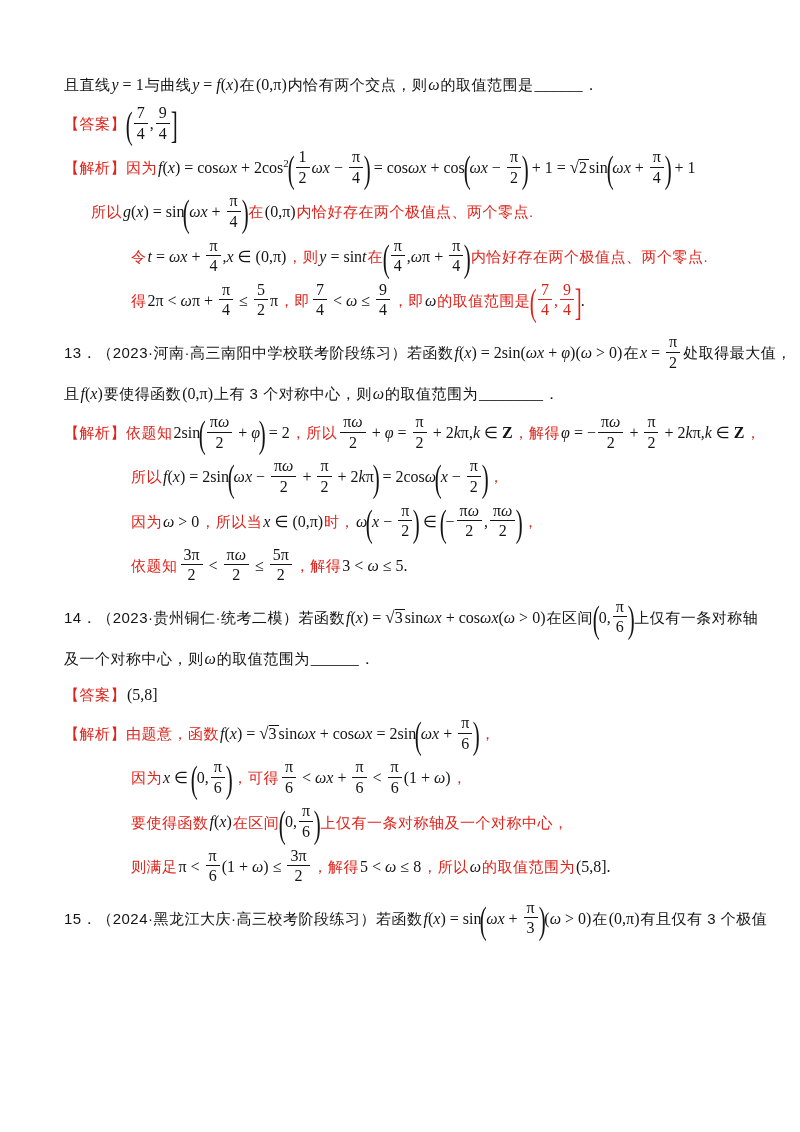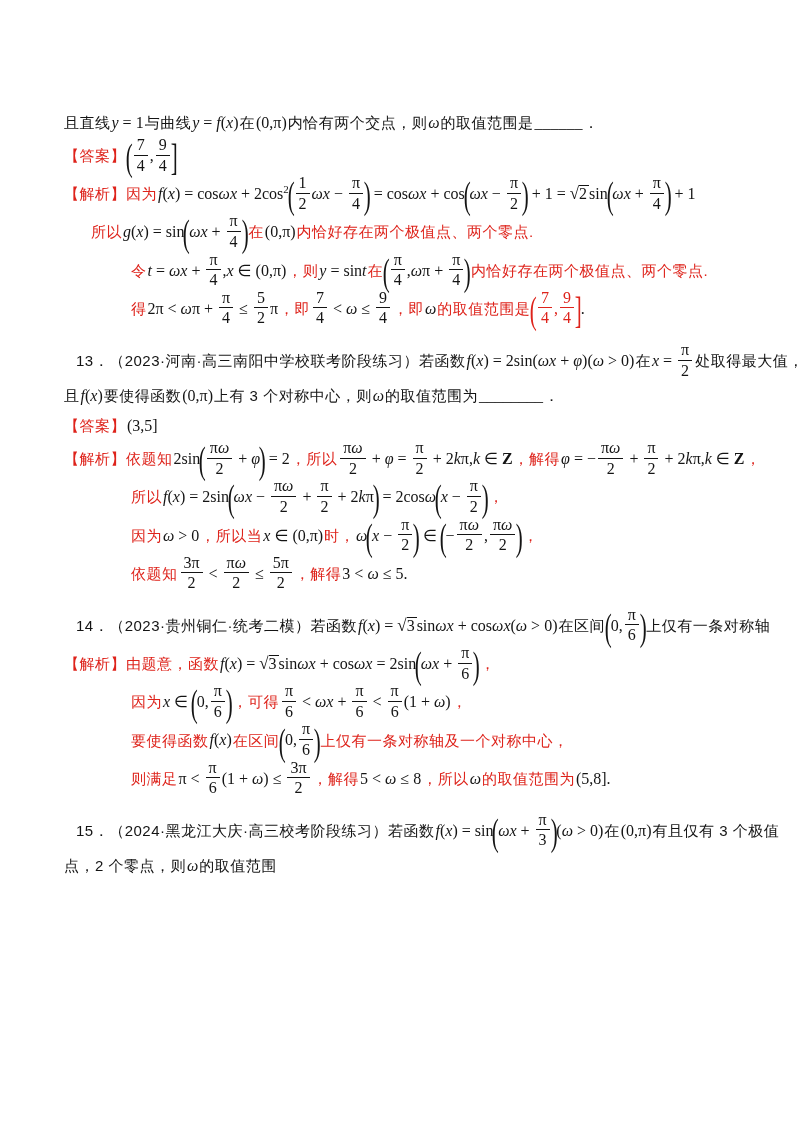--- a/index.html
+++ b/index.html
@@ -3,28 +3,28 @@
 <meta charset="utf-8">
 <style>
   html,body{margin:0;padding:0;}
   body{
     width:800px;height:1132px;overflow:hidden;
     background:#ffffff;
     font-family:"Liberation Sans",sans-serif;
   }
   .page{
     box-sizing:border-box;width:800px;height:1132px;
-    padding:108px 56px 0 63px;background:var(--bg,#ffffff);
+    padding:70px 56px 0 63px;background:var(--bg,#ffffff);
   }
   .b{
     margin:0;line-height:30px;font-size:15px;color:var(--text,#141414);
     white-space:nowrap;
   }
-  .b + .b{}
-  .gap{margin-top:14px !important;margin-left:12px;}
+  .b + .b{margin-top:6px;}
+  .gap{margin-top:14px !important;}
   .ind1{padding-left:27px;}
   .ind2{padding-left:67px;}
   .seg-c{font-family:"Liberation Sans",sans-serif;letter-spacing:.5px;margin:0 1px;}
   .seg-m,.seg-u{font-family:"Liberation Serif",serif;font-size:16px;}
   .seg-v{font-family:"Liberation Serif",serif;font-style:italic;font-size:16px;}
   .seg-b{font-weight:bold;}
   sup.seg-s{font-family:"Liberation Serif",serif;font-size:11px;line-height:0;}
   .fr{
     display:inline-block;vertical-align:middle;text-align:center;
     font-family:"Liberation Serif",serif;font-size:15px;line-height:1.1;
@@ -48,26 +48,26 @@
 <div class="page">
   <div id="doc">
       <div class="b"><span class="seg-c">且直线</span><span class="seg-v">y</span><span class="seg-m"> = 1</span><span class="seg-c">与曲线</span><span class="seg-v">y</span><span class="seg-m"> = </span><span class="seg-v">f</span><span class="seg-m">(</span><span class="seg-v">x</span><span class="seg-m">)</span><span class="seg-c">在</span><span class="seg-m">(0,π)</span><span class="seg-c">内恰有两个交点，则</span><span class="seg-v">ω</span><span class="seg-c">的取值范围是</span><span class="seg-u">______</span><span class="seg-c">．</span></div>
       <div class="b"><span class="seg-c red">【答案】</span><span class="bp">(</span><span class="fr"><span class="fn"><span class="seg-m">7</span></span><span class="fd"><span class="seg-m">4</span></span></span><span class="seg-m">,</span><span class="fr"><span class="fn"><span class="seg-m">9</span></span><span class="fd"><span class="seg-m">4</span></span></span><span class="bp">]</span></div>
       <div class="b"><span class="seg-c red">【解析】因为</span><span class="seg-v">f</span><span class="seg-m">(</span><span class="seg-v">x</span><span class="seg-m">) = cos</span><span class="seg-v">ωx</span><span class="seg-m"> + 2cos</span><sup class="seg-s">2</sup><span class="bp">(</span><span class="fr"><span class="fn"><span class="seg-m">1</span></span><span class="fd"><span class="seg-m">2</span></span></span><span class="seg-v">ωx</span><span class="seg-m"> − </span><span class="fr"><span class="fn"><span class="seg-m">π</span></span><span class="fd"><span class="seg-m">4</span></span></span><span class="bp">)</span><span class="seg-m"> = cos</span><span class="seg-v">ωx</span><span class="seg-m"> + cos</span><span class="bp">(</span><span class="seg-v">ωx</span><span class="seg-m"> − </span><span class="fr"><span class="fn"><span class="seg-m">π</span></span><span class="fd"><span class="seg-m">2</span></span></span><span class="bp">)</span><span class="seg-m"> + 1 = </span><span class="sq"><span class="sqs">√</span><span class="sqi"><span class="seg-m">2</span></span></span><span class="seg-m">sin</span><span class="bp">(</span><span class="seg-v">ωx</span><span class="seg-m"> + </span><span class="fr"><span class="fn"><span class="seg-m">π</span></span><span class="fd"><span class="seg-m">4</span></span></span><span class="bp">)</span><span class="seg-m"> + 1</span></div>
       <div class="b ind1"><span class="seg-c red">所以</span><span class="seg-v">g</span><span class="seg-m">(</span><span class="seg-v">x</span><span class="seg-m">) = sin</span><span class="bp">(</span><span class="seg-v">ωx</span><span class="seg-m"> + </span><span class="fr"><span class="fn"><span class="seg-m">π</span></span><span class="fd"><span class="seg-m">4</span></span></span><span class="bp">)</span><span class="seg-c red">在</span><span class="seg-m">(0,π)</span><span class="seg-c red">内恰好存在两个极值点、两个零点.</span></div>
       <div class="b ind2"><span class="seg-c red">令</span><span class="seg-v">t</span><span class="seg-m"> = </span><span class="seg-v">ωx</span><span class="seg-m"> + </span><span class="fr"><span class="fn"><span class="seg-m">π</span></span><span class="fd"><span class="seg-m">4</span></span></span><span class="seg-m">,</span><span class="seg-v">x</span><span class="seg-m"> ∈ (0,π)</span><span class="seg-c red">，则</span><span class="seg-v">y</span><span class="seg-m"> = sin</span><span class="seg-v">t</span><span class="seg-c red">在</span><span class="bp">(</span><span class="fr"><span class="fn"><span class="seg-m">π</span></span><span class="fd"><span class="seg-m">4</span></span></span><span class="seg-m">,</span><span class="seg-v">ω</span><span class="seg-m">π + </span><span class="fr"><span class="fn"><span class="seg-m">π</span></span><span class="fd"><span class="seg-m">4</span></span></span><span class="bp">)</span><span class="seg-c red">内恰好存在两个极值点、两个零点.</span></div>
       <div class="b ind2"><span class="seg-c red">得</span><span class="seg-m">2π &lt; </span><span class="seg-v">ω</span><span class="seg-m">π + </span><span class="fr"><span class="fn"><span class="seg-m">π</span></span><span class="fd"><span class="seg-m">4</span></span></span><span class="seg-m"> ≤ </span><span class="fr"><span class="fn"><span class="seg-m">5</span></span><span class="fd"><span class="seg-m">2</span></span></span><span class="seg-m">π</span><span class="seg-c red">，即</span><span class="fr"><span class="fn"><span class="seg-m">7</span></span><span class="fd"><span class="seg-m">4</span></span></span><span class="seg-m"> &lt; </span><span class="seg-v">ω</span><span class="seg-m"> ≤ </span><span class="fr"><span class="fn"><span class="seg-m">9</span></span><span class="fd"><span class="seg-m">4</span></span></span><span class="seg-c red">，即</span><span class="seg-v">ω</span><span class="seg-c red">的取值范围是</span><span class="bp red">(</span><span class="fr red"><span class="fn"><span class="seg-m">7</span></span><span class="fd"><span class="seg-m">4</span></span></span><span class="seg-m red">,</span><span class="fr red"><span class="fn"><span class="seg-m">9</span></span><span class="fd"><span class="seg-m">4</span></span></span><span class="bp red">]</span><span class="seg-m">.</span></div>
       <div class="b gap"><span class="seg-c">13．（2023·河南·高三南阳中学校联考阶段练习）若函数</span><span class="seg-v">f</span><span class="seg-m">(</span><span class="seg-v">x</span><span class="seg-m">) = 2sin(</span><span class="seg-v">ωx</span><span class="seg-m"> + </span><span class="seg-v">φ</span><span class="seg-m">)(</span><span class="seg-v">ω</span><span class="seg-m"> &gt; 0)</span><span class="seg-c">在</span><span class="seg-v">x</span><span class="seg-m"> = </span><span class="fr"><span class="fn"><span class="seg-m">π</span></span><span class="fd"><span class="seg-m">2</span></span></span><span class="seg-c">处取得最大值，</span></div>
       <div class="b"><span class="seg-c">且</span><span class="seg-v">f</span><span class="seg-m">(</span><span class="seg-v">x</span><span class="seg-m">)</span><span class="seg-c">要使得函数</span><span class="seg-m">(0,π)</span><span class="seg-c">上有 3 个对称中心，则</span><span class="seg-v">ω</span><span class="seg-c">的取值范围为</span><span class="seg-u">________</span><span class="seg-c">．</span></div>
-      <div class="b"><span class="seg-c red">【答案】</span><span class="seg-m">(3,5]</span></div>
       <div class="b"><span class="seg-c red">【解析】依题知</span><span class="seg-m">2sin</span><span class="bp">(</span><span class="fr"><span class="fn"><span class="seg-m">π</span><span class="seg-v">ω</span></span><span class="fd"><span class="seg-m">2</span></span></span><span class="seg-m"> + </span><span class="seg-v">φ</span><span class="bp">)</span><span class="seg-m"> = 2</span><span class="seg-c red">，所以</span><span class="fr"><span class="fn"><span class="seg-m">π</span><span class="seg-v">ω</span></span><span class="fd"><span class="seg-m">2</span></span></span><span class="seg-m"> + </span><span class="seg-v">φ</span><span class="seg-m"> = </span><span class="fr"><span class="fn"><span class="seg-m">π</span></span><span class="fd"><span class="seg-m">2</span></span></span><span class="seg-m"> + 2</span><span class="seg-v">k</span><span class="seg-m">π,</span><span class="seg-v">k</span><span class="seg-m"> ∈ </span><span class="seg-m seg-b">Z</span><span class="seg-c red">，解得</span><span class="seg-v">φ</span><span class="seg-m"> = −</span><span class="fr"><span class="fn"><span class="seg-m">π</span><span class="seg-v">ω</span></span><span class="fd"><span class="seg-m">2</span></span></span><span class="seg-m"> + </span><span class="fr"><span class="fn"><span class="seg-m">π</span></span><span class="fd"><span class="seg-m">2</span></span></span><span class="seg-m"> + 2</span><span class="seg-v">k</span><span class="seg-m">π,</span><span class="seg-v">k</span><span class="seg-m"> ∈ </span><span class="seg-m seg-b">Z</span><span class="seg-c red">，</span></div>
       <div class="b ind2"><span class="seg-c red">所以</span><span class="seg-v">f</span><span class="seg-m">(</span><span class="seg-v">x</span><span class="seg-m">) = 2sin</span><span class="bp">(</span><span class="seg-v">ωx</span><span class="seg-m"> − </span><span class="fr"><span class="fn"><span class="seg-m">π</span><span class="seg-v">ω</span></span><span class="fd"><span class="seg-m">2</span></span></span><span class="seg-m"> + </span><span class="fr"><span class="fn"><span class="seg-m">π</span></span><span class="fd"><span class="seg-m">2</span></span></span><span class="seg-m"> + 2</span><span class="seg-v">k</span><span class="seg-m">π</span><span class="bp">)</span><span class="seg-m"> = 2cos</span><span class="seg-v">ω</span><span class="bp">(</span><span class="seg-v">x</span><span class="seg-m"> − </span><span class="fr"><span class="fn"><span class="seg-m">π</span></span><span class="fd"><span class="seg-m">2</span></span></span><span class="bp">)</span><span class="seg-c red">，</span></div>
       <div class="b ind2"><span class="seg-c red">因为</span><span class="seg-v">ω</span><span class="seg-m"> &gt; 0</span><span class="seg-c red">，所以当</span><span class="seg-v">x</span><span class="seg-m"> ∈ (0,π)</span><span class="seg-c red">时，</span><span class="seg-v">ω</span><span class="bp">(</span><span class="seg-v">x</span><span class="seg-m"> − </span><span class="fr"><span class="fn"><span class="seg-m">π</span></span><span class="fd"><span class="seg-m">2</span></span></span><span class="bp">)</span><span class="seg-m"> ∈ </span><span class="bp">(</span><span class="seg-m">−</span><span class="fr"><span class="fn"><span class="seg-m">π</span><span class="seg-v">ω</span></span><span class="fd"><span class="seg-m">2</span></span></span><span class="seg-m">,</span><span class="fr"><span class="fn"><span class="seg-m">π</span><span class="seg-v">ω</span></span><span class="fd"><span class="seg-m">2</span></span></span><span class="bp">)</span><span class="seg-c red">，</span></div>
       <div class="b ind2"><span class="seg-c red">依题知</span><span class="fr"><span class="fn"><span class="seg-m">3π</span></span><span class="fd"><span class="seg-m">2</span></span></span><span class="seg-m"> &lt; </span><span class="fr"><span class="fn"><span class="seg-m">π</span><span class="seg-v">ω</span></span><span class="fd"><span class="seg-m">2</span></span></span><span class="seg-m"> ≤ </span><span class="fr"><span class="fn"><span class="seg-m">5π</span></span><span class="fd"><span class="seg-m">2</span></span></span><span class="seg-c red">，解得</span><span class="seg-m">3 &lt; </span><span class="seg-v">ω</span><span class="seg-m"> ≤ 5</span><span class="seg-m">.</span></div>
       <div class="b gap"><span class="seg-c">14．（2023·贵州铜仁·统考二模）若函数</span><span class="seg-v">f</span><span class="seg-m">(</span><span class="seg-v">x</span><span class="seg-m">) = </span><span class="sq"><span class="sqs">√</span><span class="sqi"><span class="seg-m">3</span></span></span><span class="seg-m">sin</span><span class="seg-v">ωx</span><span class="seg-m"> + cos</span><span class="seg-v">ωx</span><span class="seg-m">(</span><span class="seg-v">ω</span><span class="seg-m"> &gt; 0)</span><span class="seg-c">在区间</span><span class="bp">(</span><span class="seg-m">0,</span><span class="fr"><span class="fn"><span class="seg-m">π</span></span><span class="fd"><span class="seg-m">6</span></span></span><span class="bp">)</span><span class="seg-c">上仅有一条对称轴</span></div>
+      <div class="b"><span class="seg-c">及一个对称中心，则</span><span class="seg-v">ω</span><span class="seg-c">的取值范围为</span><span class="seg-u">______</span><span class="seg-c">．</span></div>
+      <div class="b"><span class="seg-c red">【答案】</span><span class="seg-m">(5,8]</span></div>
       <div class="b"><span class="seg-c red">【解析】由题意，函数</span><span class="seg-v">f</span><span class="seg-m">(</span><span class="seg-v">x</span><span class="seg-m">) = </span><span class="sq"><span class="sqs">√</span><span class="sqi"><span class="seg-m">3</span></span></span><span class="seg-m">sin</span><span class="seg-v">ωx</span><span class="seg-m"> + cos</span><span class="seg-v">ωx</span><span class="seg-m"> = 2sin</span><span class="bp">(</span><span class="seg-v">ωx</span><span class="seg-m"> + </span><span class="fr"><span class="fn"><span class="seg-m">π</span></span><span class="fd"><span class="seg-m">6</span></span></span><span class="bp">)</span><span class="seg-c red">，</span></div>
       <div class="b ind2"><span class="seg-c red">因为</span><span class="seg-v">x</span><span class="seg-m"> ∈ </span><span class="bp">(</span><span class="seg-m">0,</span><span class="fr"><span class="fn"><span class="seg-m">π</span></span><span class="fd"><span class="seg-m">6</span></span></span><span class="bp">)</span><span class="seg-c red">，可得</span><span class="fr"><span class="fn"><span class="seg-m">π</span></span><span class="fd"><span class="seg-m">6</span></span></span><span class="seg-m"> &lt; </span><span class="seg-v">ωx</span><span class="seg-m"> + </span><span class="fr"><span class="fn"><span class="seg-m">π</span></span><span class="fd"><span class="seg-m">6</span></span></span><span class="seg-m"> &lt; </span><span class="fr"><span class="fn"><span class="seg-m">π</span></span><span class="fd"><span class="seg-m">6</span></span></span><span class="seg-m">(1 + </span><span class="seg-v">ω</span><span class="seg-m">)</span><span class="seg-c red">，</span></div>
       <div class="b ind2"><span class="seg-c red">要使得函数</span><span class="seg-v">f</span><span class="seg-m">(</span><span class="seg-v">x</span><span class="seg-m">)</span><span class="seg-c red">在区间</span><span class="bp">(</span><span class="seg-m">0,</span><span class="fr"><span class="fn"><span class="seg-m">π</span></span><span class="fd"><span class="seg-m">6</span></span></span><span class="bp">)</span><span class="seg-c red">上仅有一条对称轴及一个对称中心，</span></div>
       <div class="b ind2"><span class="seg-c red">则满足</span><span class="seg-m">π &lt; </span><span class="fr"><span class="fn"><span class="seg-m">π</span></span><span class="fd"><span class="seg-m">6</span></span></span><span class="seg-m">(1 + </span><span class="seg-v">ω</span><span class="seg-m">) ≤ </span><span class="fr"><span class="fn"><span class="seg-m">3π</span></span><span class="fd"><span class="seg-m">2</span></span></span><span class="seg-c red">，解得</span><span class="seg-m">5 &lt; </span><span class="seg-v">ω</span><span class="seg-m"> ≤ 8</span><span class="seg-c red">，所以</span><span class="seg-v">ω</span><span class="seg-c red">的取值范围为</span><span class="seg-m">(5,8]</span><span class="seg-m">.</span></div>
       <div class="b gap"><span class="seg-c">15．（2024·黑龙江大庆·高三校考阶段练习）若函数</span><span class="seg-v">f</span><span class="seg-m">(</span><span class="seg-v">x</span><span class="seg-m">) = sin</span><span class="bp">(</span><span class="seg-v">ωx</span><span class="seg-m"> + </span><span class="fr"><span class="fn"><span class="seg-m">π</span></span><span class="fd"><span class="seg-m">3</span></span></span><span class="bp">)</span><span class="seg-m">(</span><span class="seg-v">ω</span><span class="seg-m"> &gt; 0)</span><span class="seg-c">在</span><span class="seg-m">(0,π)</span><span class="seg-c">有且仅有 3 个极值</span></div>
-      <div class="b"><span class="seg-c">点，2 个零点，则</span><span class="seg-v">ω</span><span class="seg-c">的取值范围</span></div>
     </div>
 </div>
 
 </body></html>

